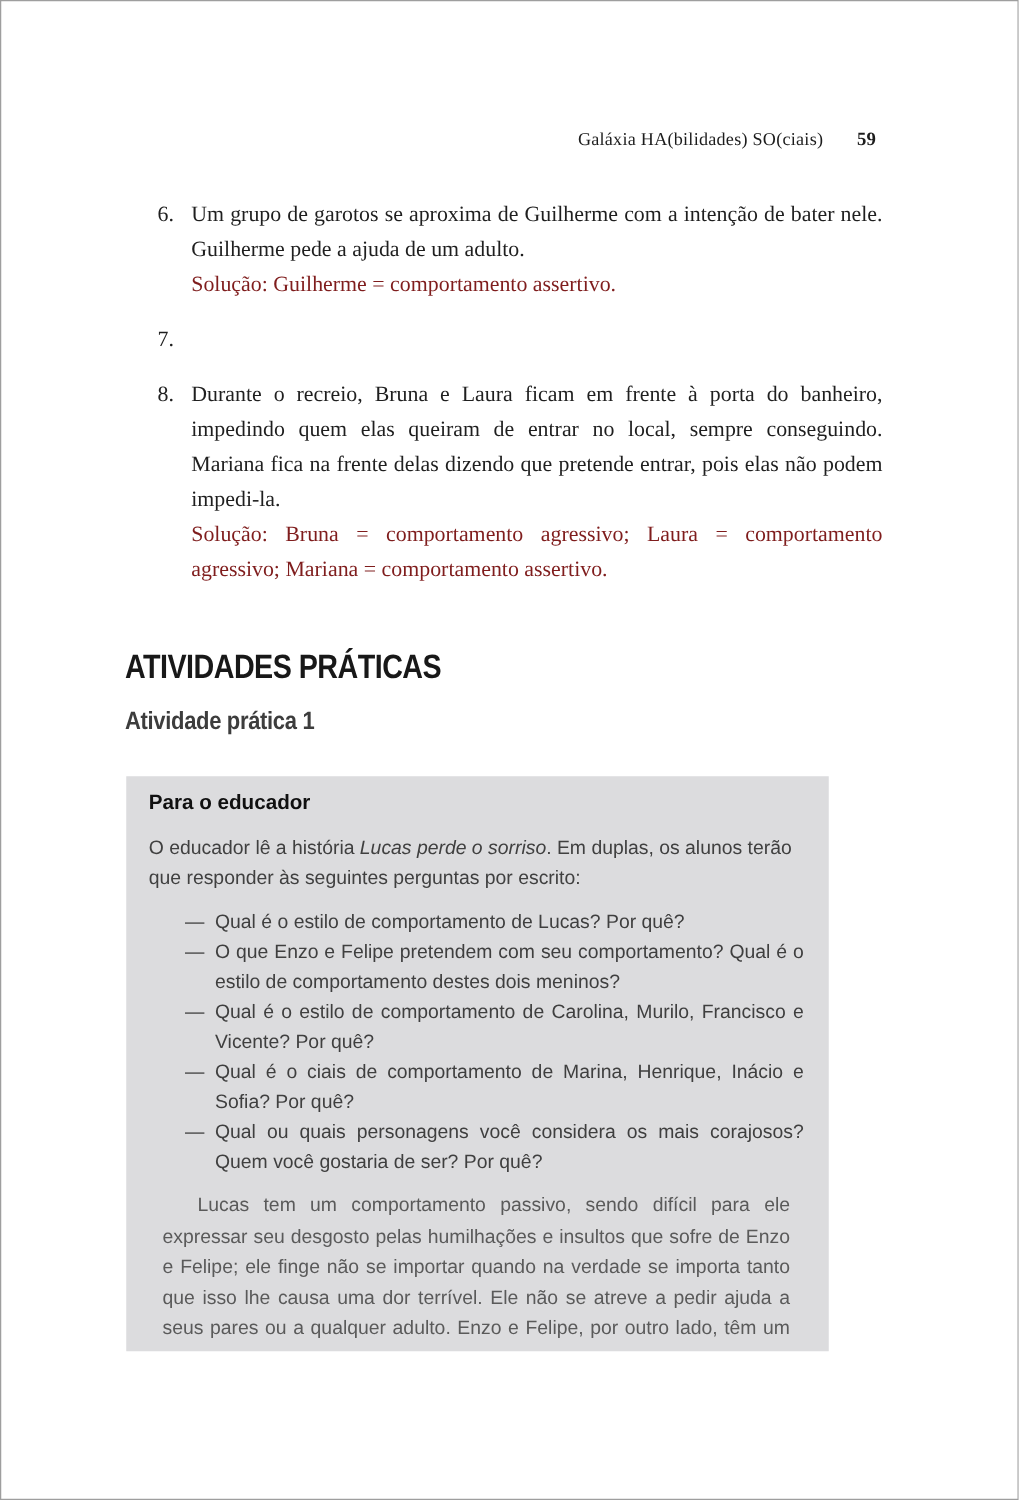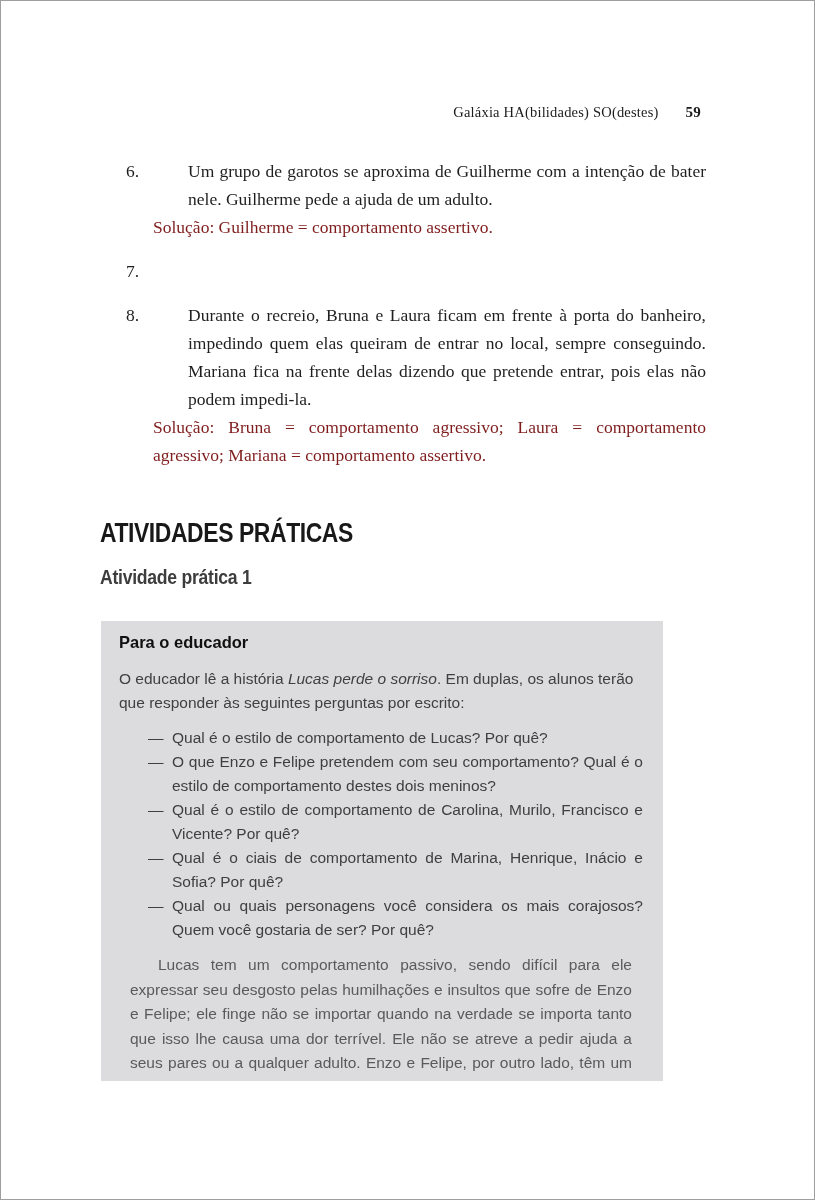--- a/index.html
+++ b/index.html
@@ -49,21 +49,21 @@
     line-height: 28px;
     color: #1f1f1f;
   }
   .exercise .body { flex: 1; min-width: 0; }
   .exercise p {
     margin: 0;
     font-size: 17.5px;
     line-height: 28px;
     text-align: justify;
   }
-  .exercise .statement { color: #1f1f1f; margin-left: 35px; }
+  .exercise .statement { color: #1f1f1f; }
   .exercise .solution { color: #7f1d1d; }
 
   
   .section-heading {
     position: absolute;
     top: 517px;
     left: 99px;
     margin: 0;
     font-family: "Liberation Sans", "DejaVu Sans", sans-serif;
     font-weight: bold;
@@ -136,21 +136,21 @@
     line-height: 24.5px;
     color: #5a5a5a;
   }
 </style>
 </head>
 <body>
 
 <div class="page">
 
   <div class="page-header">
-    <span>Galáxia HA(bilidades) SO(destes)</span><span class="pagenum">59</span>
+    <span>Galáxia HA(bilidades) SO(ciais)</span><span class="pagenum">59</span>
   </div>
 
   <div class="exercises">
     <div class="exercise">
       <span class="num">6.</span>
       <div class="body">
         <p class="statement">Um grupo de garotos se aproxima de Guilherme com a intenção de bater nele. Guilherme pede a ajuda de um adulto.</p>
         <p class="solution">Solução: Guilherme = comportamento assertivo.</p>
       </div>
     </div>

